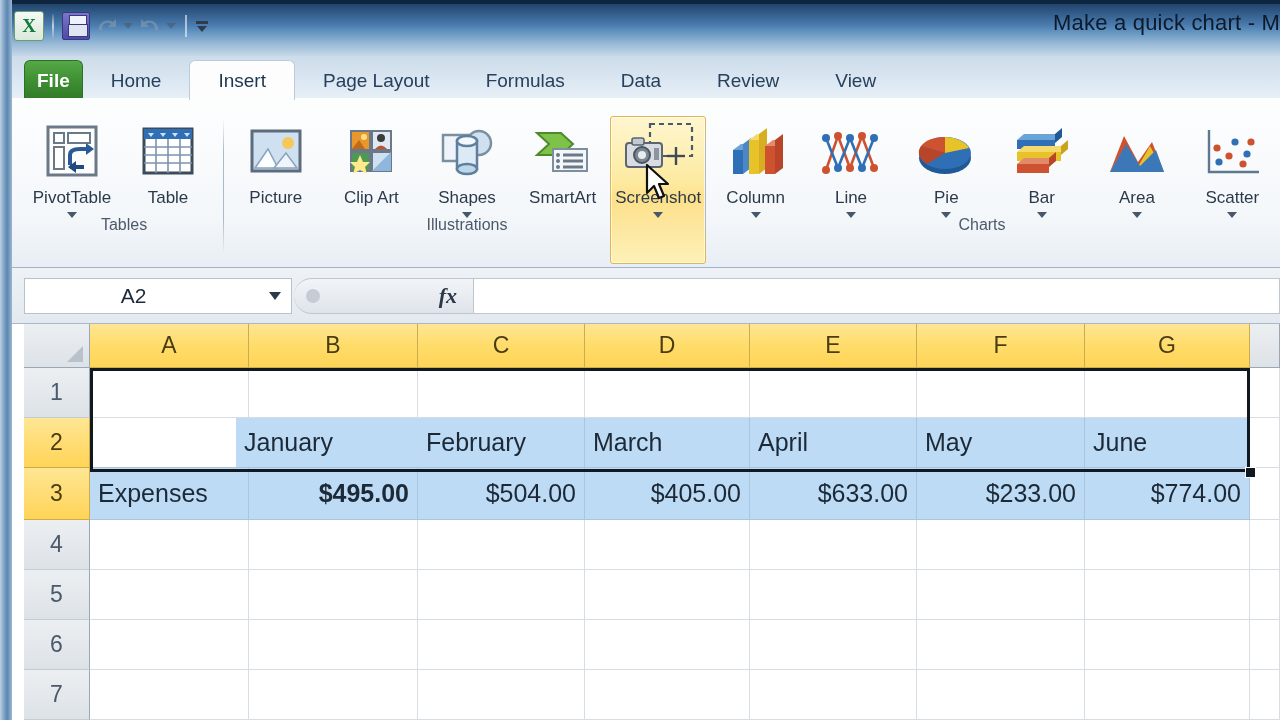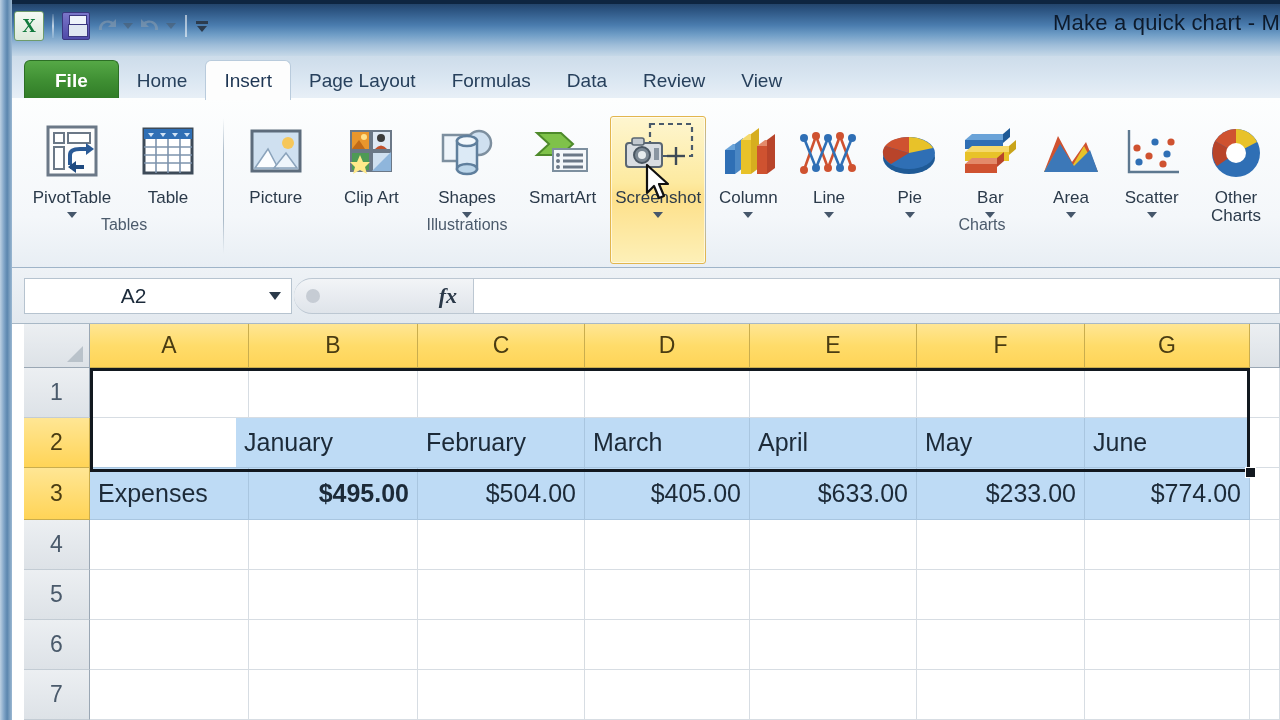--- a/index.html
+++ b/index.html
@@ -66,28 +66,28 @@
   .qat .qatmore { display:flex; flex-direction:column; align-items:center; gap:2px; }
   .qat .qatmore .bar{width:12px;height:3px;background:#2c3c4e;}
 
   
   .tabstrip {
     position:absolute; left:0; top:56px; width:1280px; height:44px;
     background: linear-gradient(to bottom,#cddcea 0%, #dbe7f2 55%, #e9f0f7 100%);
   }
   .tabs { position:absolute; left:24px; top:0; display:flex; align-items:flex-end; height:44px; }
   .tab {
-    position:relative; height:38px; padding:0 18px;
+    position:relative; height:38px; padding:0 28px;
     display:flex; align-items:center; justify-content:center;
     font-size:19px; color:#27405c; white-space:nowrap;
     border-top-left-radius:6px; border-top-right-radius:6px;
   }
   .tab.file {
     background: linear-gradient(to bottom,#55a846 0%, #3f8f33 50%, #2f7a26 100%);
-    color:#fff; font-weight:bold; padding:0 30px; height:40px;
+    color:#fff; font-weight:bold; padding:0 12px; height:40px;
     border:1px solid #2c6f25; border-bottom:none;
   }
   .tab.active {
     background:#fdfdfd; border:1px solid #b9cbdc; border-bottom:none;
     color:#1d3553; height:40px; z-index:3;
   }
 
   
   .ribbon {
     position:absolute; left:0; top:98px; width:1280px; height:170px;
@@ -473,32 +473,20 @@
               <g fill="#cf5230">
                   <circle cx="20" cy="26" r="3.6"></circle>
                   <circle cx="32" cy="34" r="3.6"></circle>
                   <circle cx="46" cy="42" r="3.6"></circle>
                   <circle cx="54" cy="20" r="3.6"></circle>
                 </g>
             </svg>
           </div>
           <div class="lbl">Scatter</div>
           <div class="dd"></div>
-        </div>
-        <div class="btn">
-          <div class="ico">
-            <svg width="70" height="62" viewBox="0 0 70 62">
-              <circle cx="35" cy="31" r="24" fill="#2f6fb5"></circle>
-              <path d="M35 31 L35 7 A24 24 0 0 1 56 20 Z" fill="#e8c229"></path>
-              <path d="M35 31 L14 19 A24 24 0 0 1 35 7 Z" fill="#cf5230"></path>
-              <path d="M35 31 L14 19 A24 24 0 0 0 16 44 Z" fill="#b8442a"></path>
-              <circle cx="35" cy="31" r="10" fill="#fff"></circle>
-            </svg>
-          </div>
-          <div class="lbl wrap">Other Charts</div>
         </div>
       </div>
       <div class="glabel" style="left:0; width:548px;">Charts</div>
     </div>
   </div>
 
   <div class="fbar">
     <div class="namebox">
       <div class="val">A2</div>
       <div class="nb-caret"></div>

